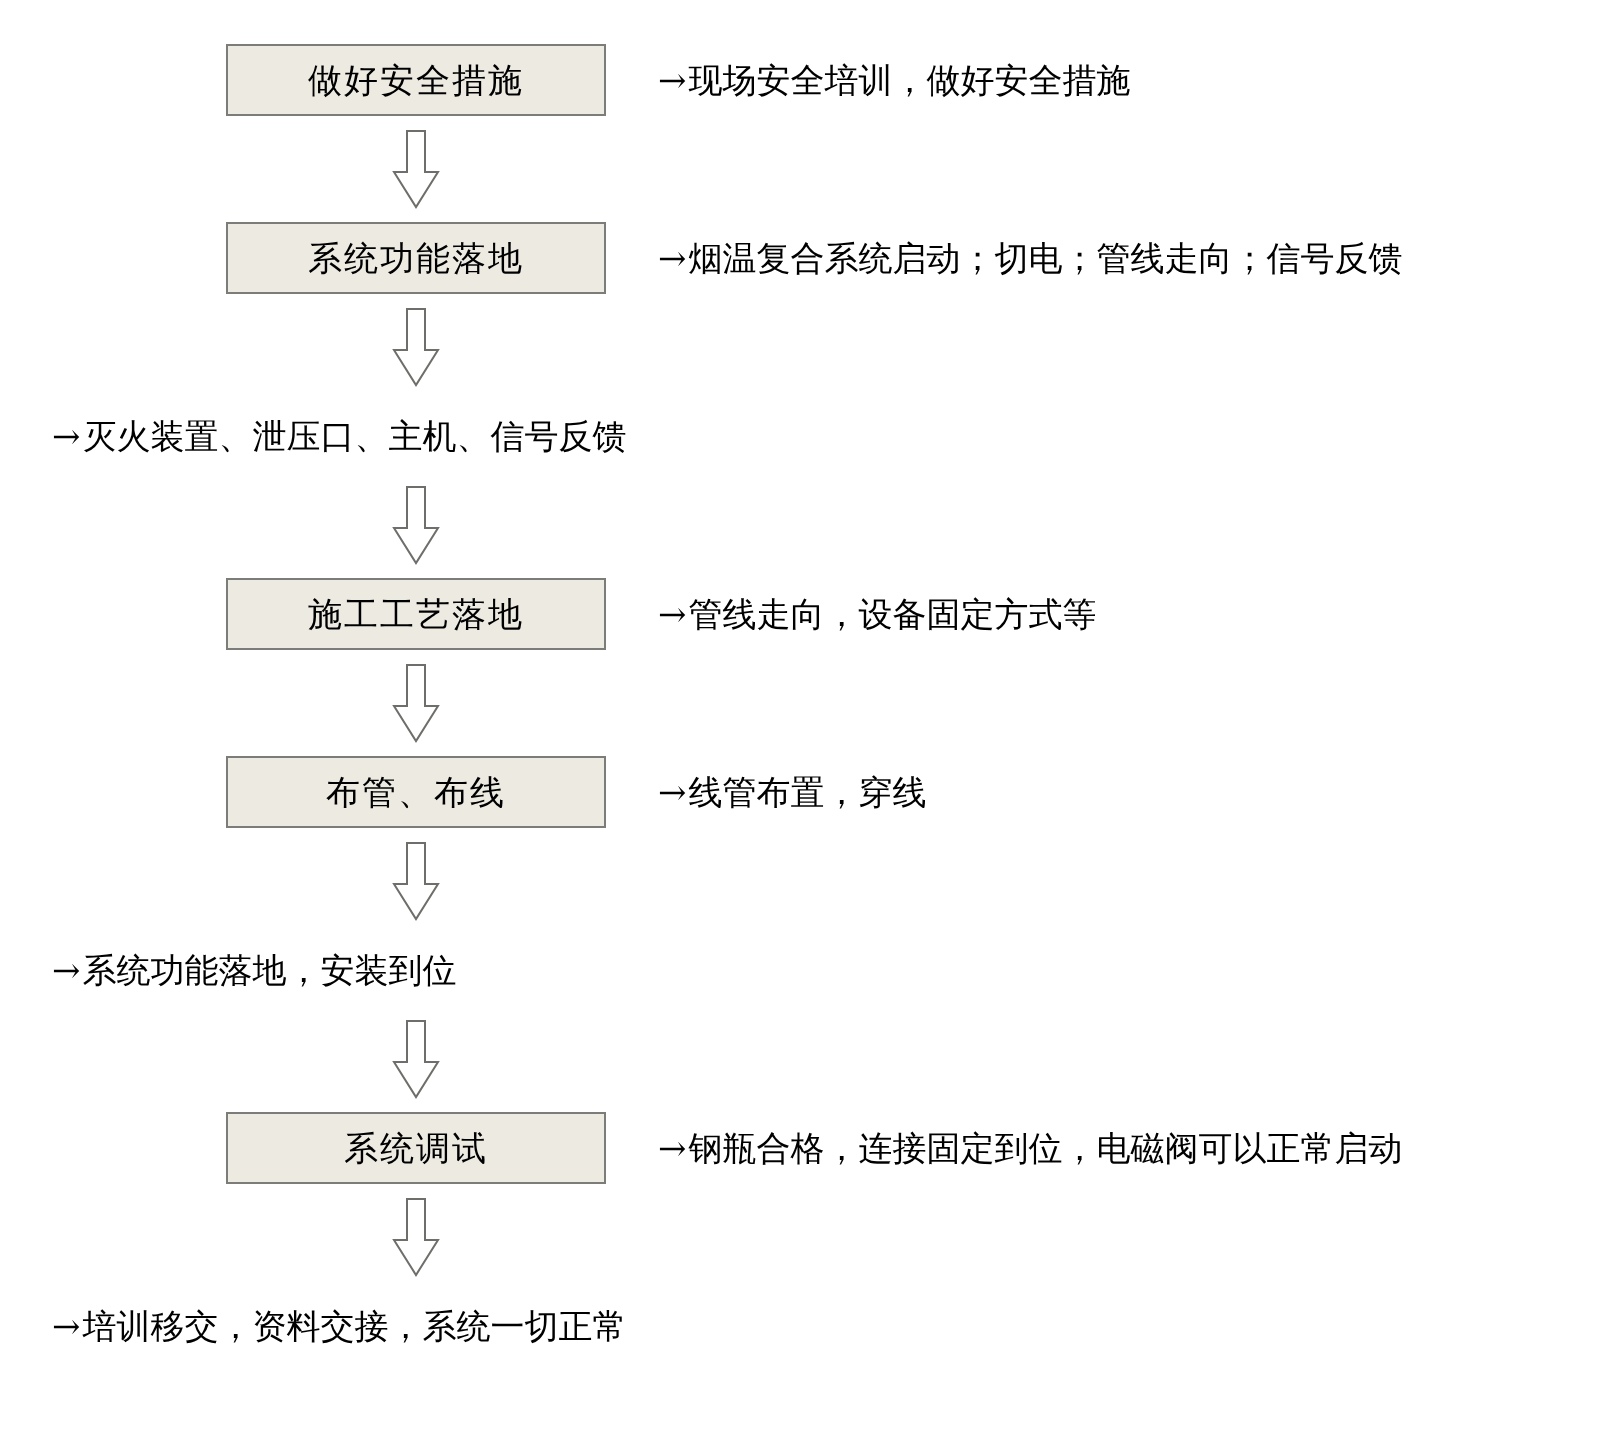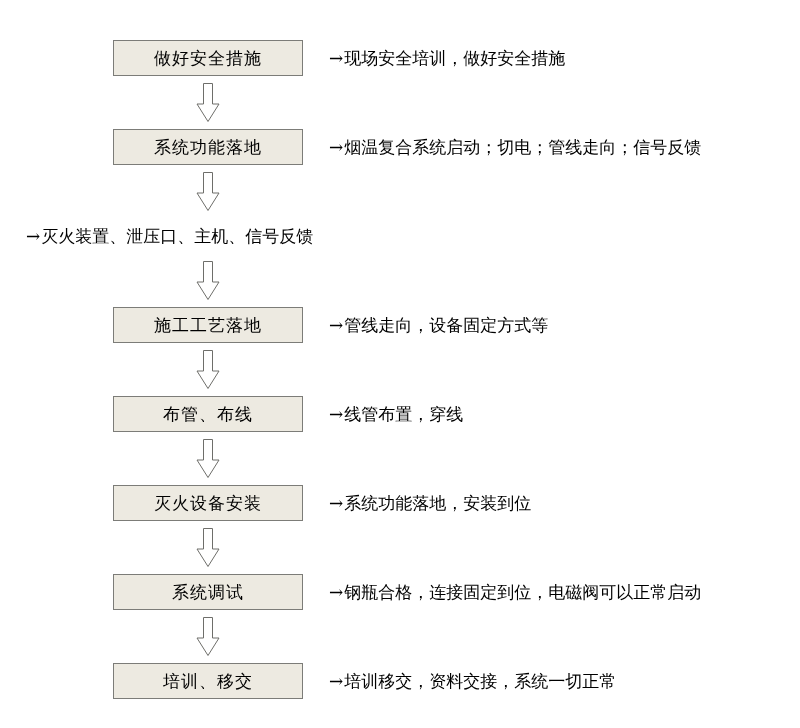--- a/index.html
+++ b/index.html
@@ -12,21 +12,21 @@
     height: 728px;
     font-family: "DejaVu Serif", "Liberation Serif", serif;
     color: #000000;
     overflow: hidden;
   }
   .canvas {
     position: relative;
     width: 652px;
     height: 728px;
     box-sizing: border-box;
-    padding-top: 40px;
+    padding-top: 22px;
   }
   .step-row {
     display: flex;
     align-items: center;
     height: 36px;
   }
   .step-box {
     margin-left: 113px;
     width: 190px;
     height: 36px;
@@ -140,23 +140,20 @@
     </div>
   </div>
 
   <div class="arrow-row">
     <svg width="24" height="40" viewBox="0 0 24 40">
       <path d="M7.5 0.5 H16.5 V21 H23 L12 38.5 L1 21 H7.5 Z" fill="#ffffff" stroke="#6e6e6a" stroke-width="1"></path>
     </svg>
   </div>
 
   <div class="step-row">
-    <div class="step-box">
-      <span class="step-label">灭火设备安装</span>
-    </div>
     <div class="step-note">
       <span class="note-arrow">→</span>
       <span>系统功能落地，安装到位</span>
     </div>
   </div>
 
   <div class="arrow-row">
     <svg width="24" height="40" viewBox="0 0 24 40">
       <path d="M7.5 0.5 H16.5 V21 H23 L12 38.5 L1 21 H7.5 Z" fill="#ffffff" stroke="#6e6e6a" stroke-width="1"></path>
     </svg>
@@ -172,22 +169,19 @@
     </div>
   </div>
 
   <div class="arrow-row">
     <svg width="24" height="40" viewBox="0 0 24 40">
       <path d="M7.5 0.5 H16.5 V21 H23 L12 38.5 L1 21 H7.5 Z" fill="#ffffff" stroke="#6e6e6a" stroke-width="1"></path>
     </svg>
   </div>
 
   <div class="step-row">
-    <div class="step-box">
-      <span class="step-label">培训、移交</span>
-    </div>
     <div class="step-note">
       <span class="note-arrow">→</span>
       <span>培训移交，资料交接，系统一切正常</span>
     </div>
   </div>
 
 </div>
 
 </body></html>

